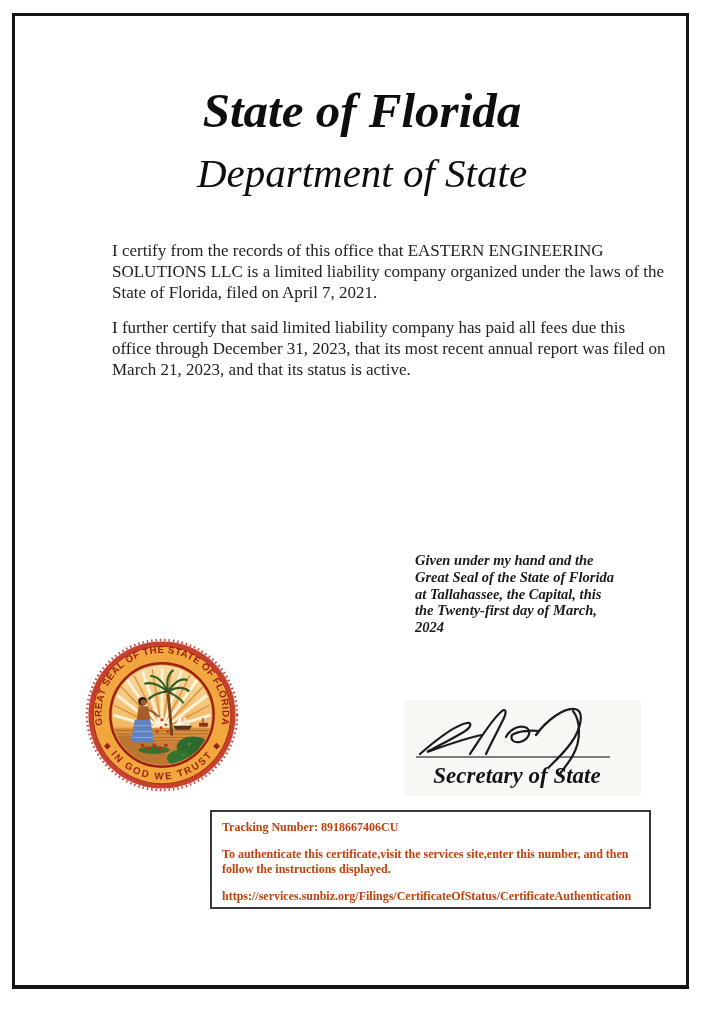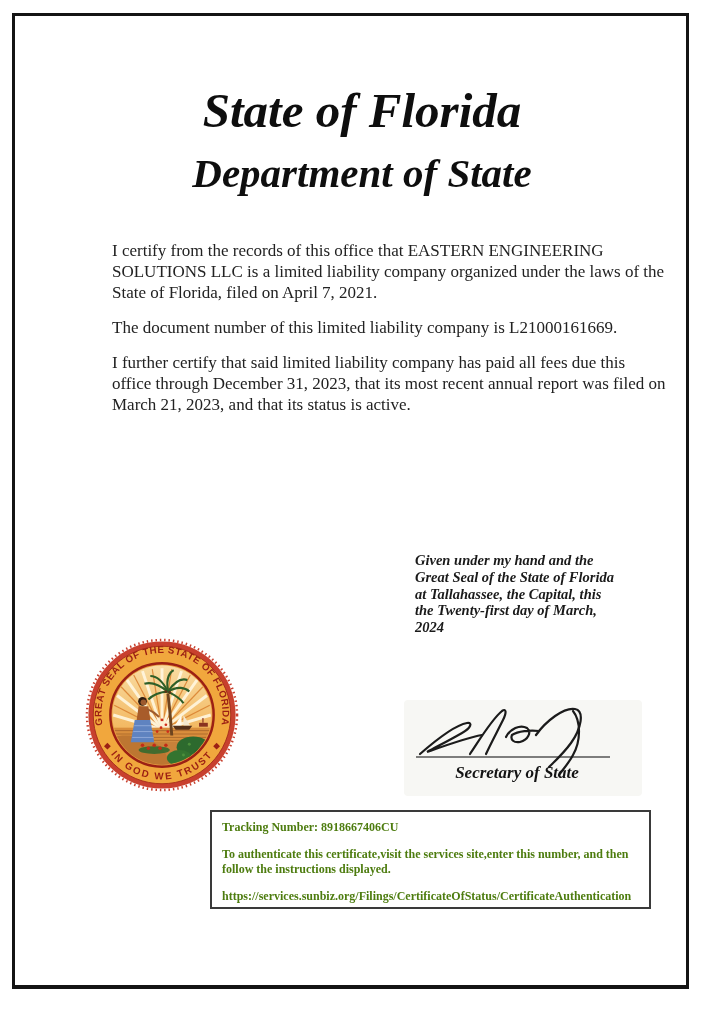--- a/index.html
+++ b/index.html
@@ -10,61 +10,60 @@
   .frame {
     position:absolute; left:12px; top:13px; width:677px; height:976px;
     box-sizing:border-box; border:3px solid #141414; border-bottom-width:4px;
   }
   .title1 {
     position:absolute; left:0; top:84px; width:724px; text-align:center;
     font-size:49px; font-weight:bold; font-style:italic; color:#0e0e0e; line-height:1.1;
   }
   .title2 {
     position:absolute; left:0; top:151px; width:724px; text-align:center;
-    font-size:41px; font-weight:bold; font-style:italic; color:#0e0e0e; line-height:1.1;
+    font-size:41px; font-weight:normal; font-style:italic; color:#0e0e0e; line-height:1.1;
   }
   .bodytext {
     position:absolute; left:88px; top:240px; width:556px;
     font-size:17px; line-height:21px; color:#222;margin-left:24px;
   }
   .bodytext p { margin:0 0 14px 0; }
   .attest {
     position:absolute; left:415px; top:552px; width:250px;
     font-size:14.5px; line-height:16.8px; font-weight:bold; font-style:italic; color:#1a1a1a;
   }
   .seal-wrap { position:absolute; left:84px; top:637px; width:156px; height:156px; }
   .scan-smudge {
     position:absolute; left:404px; top:700px; width:238px; height:96px;
     background:#f7f7f4; border-radius:4px;
   }
   .sig-svg { position:absolute; left:412px; top:696px; }
   .secretary {
     position:absolute; left:412px; top:763px; width:210px; text-align:center;
-    font-size:17px; font-weight:bold; font-style:italic; color:#141414;
+    font-size:23px; font-weight:bold; font-style:italic; color:#141414;
   }
   .track-box {
     position:absolute; left:210px; top:810px; width:441px; height:99px;
     box-sizing:border-box; border:2px solid #3a3a3a; padding:8px 10px;
-    font-size:12px; font-weight:bold; line-height:15px; color:#4d7c0f; background:#fff;
+    font-size:12px; font-weight:bold; line-height:15px; color:#c2410c; background:#fff;
   }
   .track-box .gap { margin-bottom:12px; }
 </style>
 </head>
 <body>
 
 <div class="page">
 
   <div class="frame"></div>
 
   <div class="title1">State of Florida</div>
   <div class="title2">Department of State</div>
 
   <div class="bodytext">
     <p>I certify from the records of this office that EASTERN ENGINEERING SOLUTIONS LLC is a limited liability company organized under the laws of the State of Florida, filed on April 7, 2021.</p>
-    <p>The document number of this limited liability company is L21000161669.</p>
     <p>I further certify that said limited liability company has paid all fees due this office through December 31, 2023, that its most recent annual report was filed on March 21, 2023, and that its status is active.</p>
   </div>
 
   <div class="attest">
     <div>Given under my hand and the</div>
     <div>Great Seal of the State of Florida</div>
     <div>at Tallahassee, the Capital, this</div>
     <div>the Twenty-first day of March,</div>
     <div>2024</div>
   </div>

